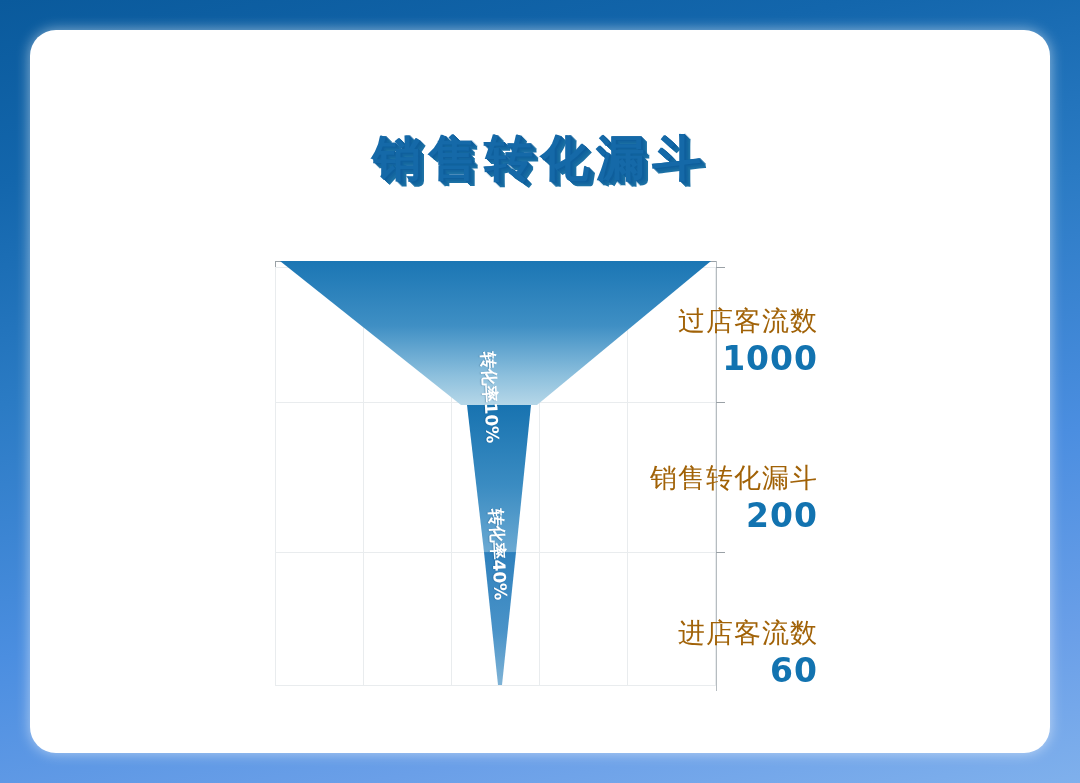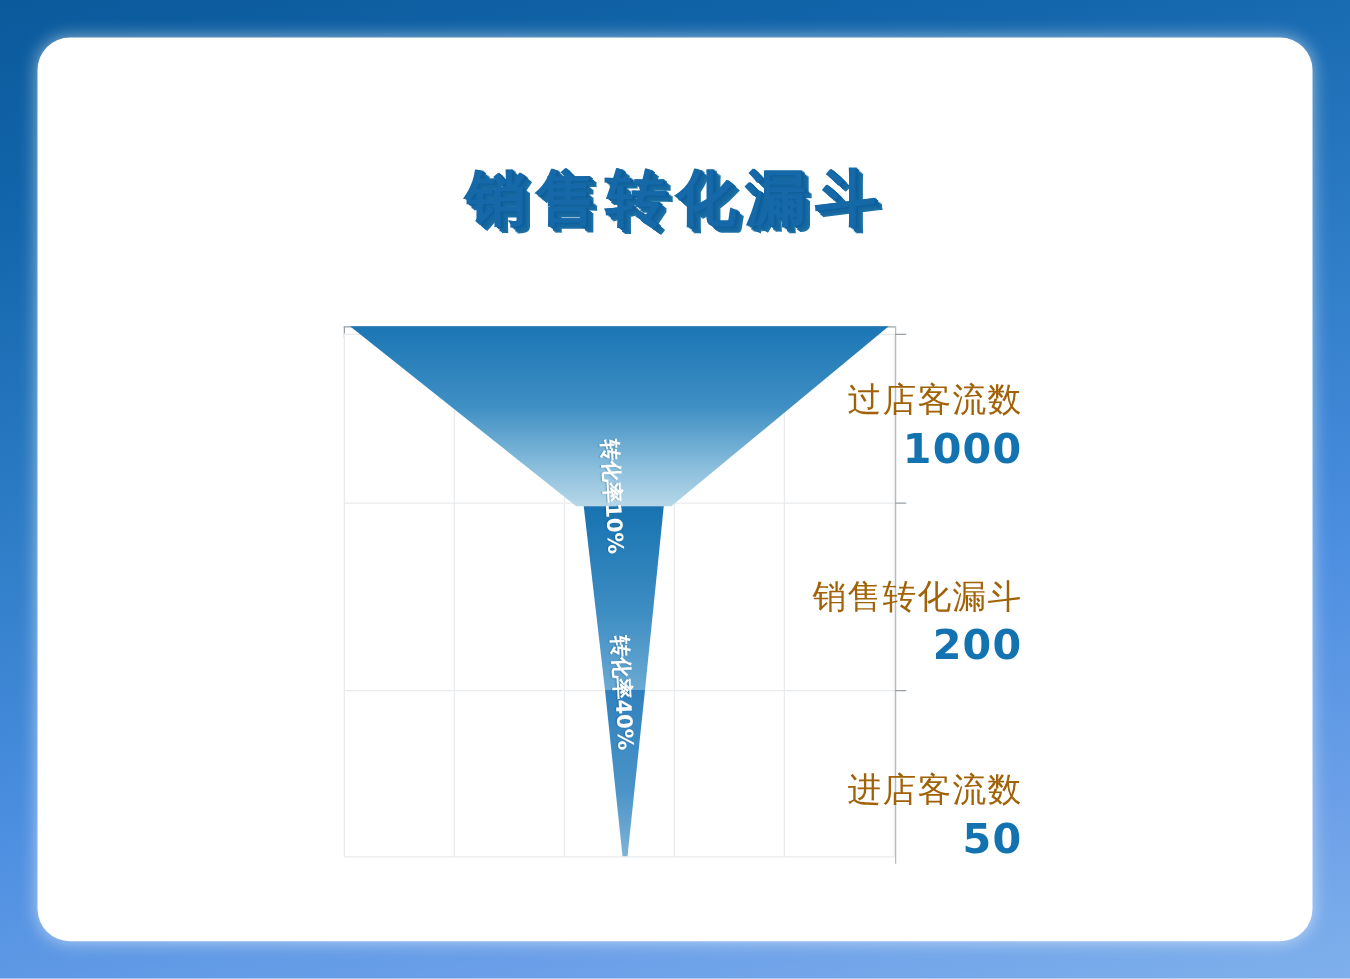--- a/index.html
+++ b/index.html
@@ -240,17 +240,17 @@
       <div class="stage-value">1000</div>
     </div>
 
     <div class="stage" id="stage-1">
       <div class="stage-name">销售转化漏斗</div>
       <div class="stage-value">200</div>
     </div>
 
     <div class="stage" id="stage-2">
       <div class="stage-name">进店客流数</div>
-      <div class="stage-value">50</div>
+      <div class="stage-value">60</div>
     </div>
 
   </div>
 </div>
 
 </body></html>

